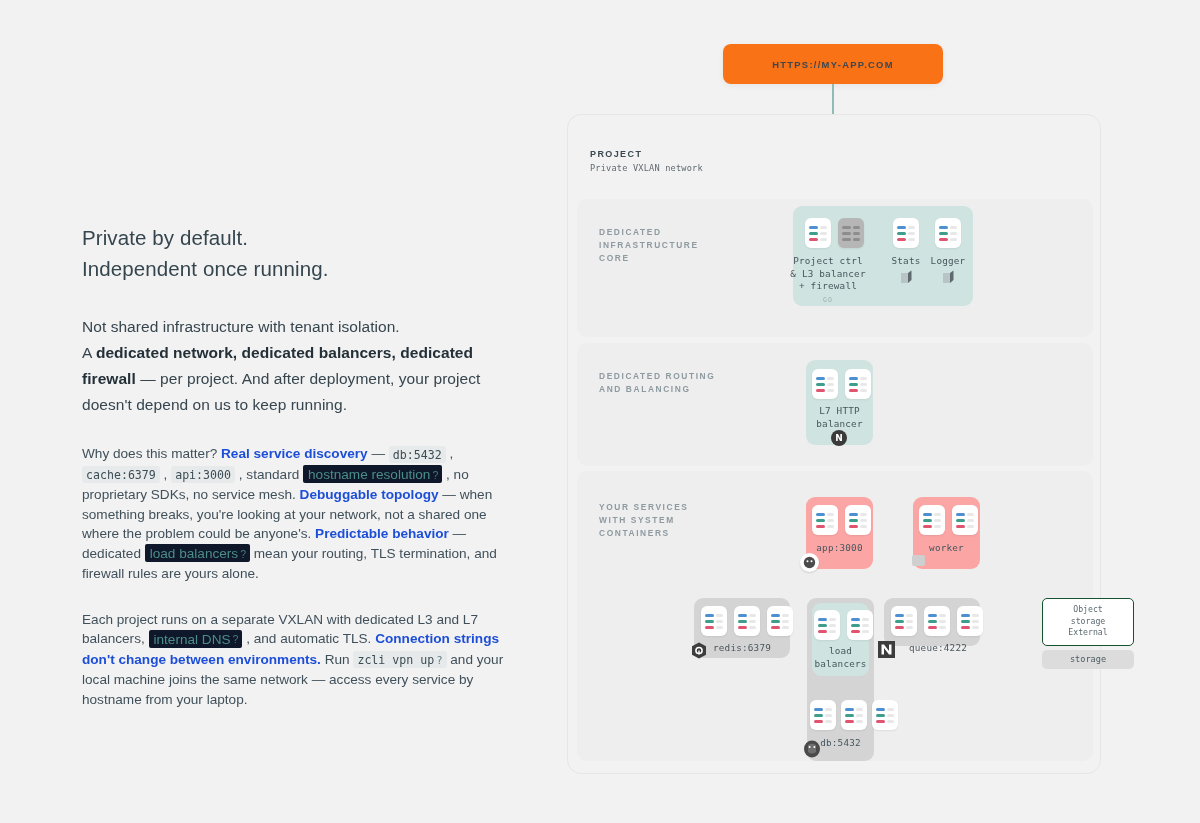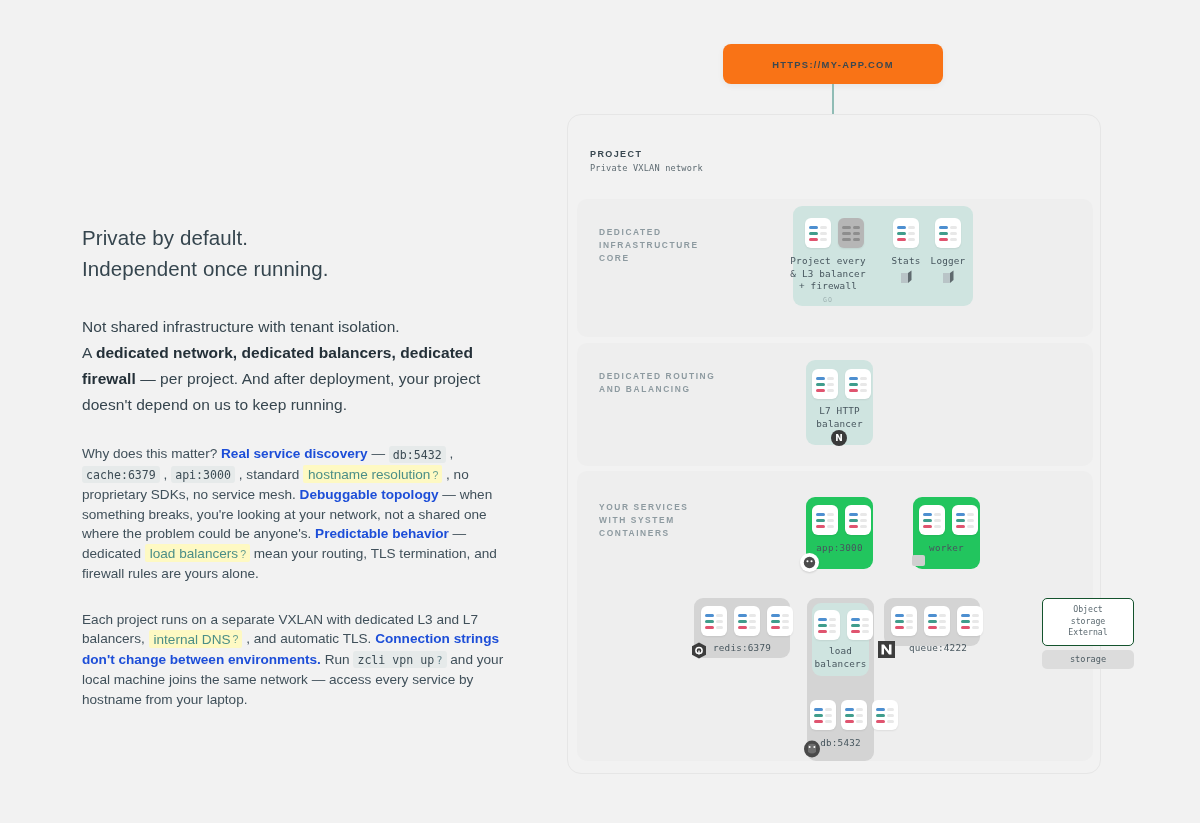--- a/index.html
+++ b/index.html
@@ -26,21 +26,21 @@
   code.chip {
     font-family: "DejaVu Sans Mono", monospace;
     font-size: 11.6px;
     background: #e6eaea;
     color: #3c4c55;
     border-radius: 3px;
     padding: 1.5px 4px;
     white-space: nowrap;
   }
   .tipword {
-    background: #fef9c3;
+    background: #0f172a;
     color: #4b8e87;
     border-radius: 2px;
     padding: 1.5px 4px 1.5px 5px;
     white-space: nowrap;
   }
   .tipword .q { font-size: 10.5px; opacity: .85; margin-left: 2px; }
   code.chip .q { color: #5f7e87; font-size: 10.5px; margin-left: 2px; }
 
   
   .diagram { position: absolute; left: 567px; top: 114px; width: 534px; height: 660px;
@@ -66,21 +66,21 @@
 
   .proj-title { position: absolute; left: 22px; top: 34px; font-size: 9px; font-weight: 700;
                 letter-spacing: 1.4px; color: #394851; }
   .proj-sub   { position: absolute; left: 22px; top: 48px; font-family: "DejaVu Sans Mono", monospace;
                 font-size: 8.6px; color: #5e6b72; letter-spacing: .2px; }
 
   
   .group { position: absolute; border-radius: 9px; }
   .group.teal { background: #cfe4e0; }
   .group.grey { background: #d4d4d4; }
-  .group.greyl { background: #22c55e; }
+  .group.greyl { background: #fca5a5; }
 
   .cards { position: absolute; display: flex; gap: 7px; }
   .card {
     width: 26px; height: 30px; background: #ffffff; border-radius: 6px;
     box-shadow: 0 1px 2px rgba(0,0,0,.07);
     display: flex; flex-direction: column; justify-content: center; gap: 3px;
     padding: 0 4px;
   }
   .card .row { display: flex; align-items: center; gap: 2px; }
   .card .bar { height: 3px; border-radius: 1.5px; }
@@ -268,21 +268,21 @@
               <div class="bar b2"></div>
               <div class="g"></div>
             </div>
           <div class="row">
               <div class="bar b3"></div>
               <div class="g"></div>
             </div>
         </div>
       </div>
       <div class="g-label" style="left:-29px; top:49px; width:128px;">
-        <div>Project every</div>
+        <div>Project ctrl</div>
         <div>&amp; L3 balancer</div>
         <div>+ firewall</div>
       </div>
       <div class="g-sub" style="left:-29px; top:90px; width:128px;">GO</div>
 
       <div class="cards" style="left:100px; top:12px;">
         <div class="card">
           <div class="row">
               <div class="bar b1"></div>
               <div class="g"></div>

